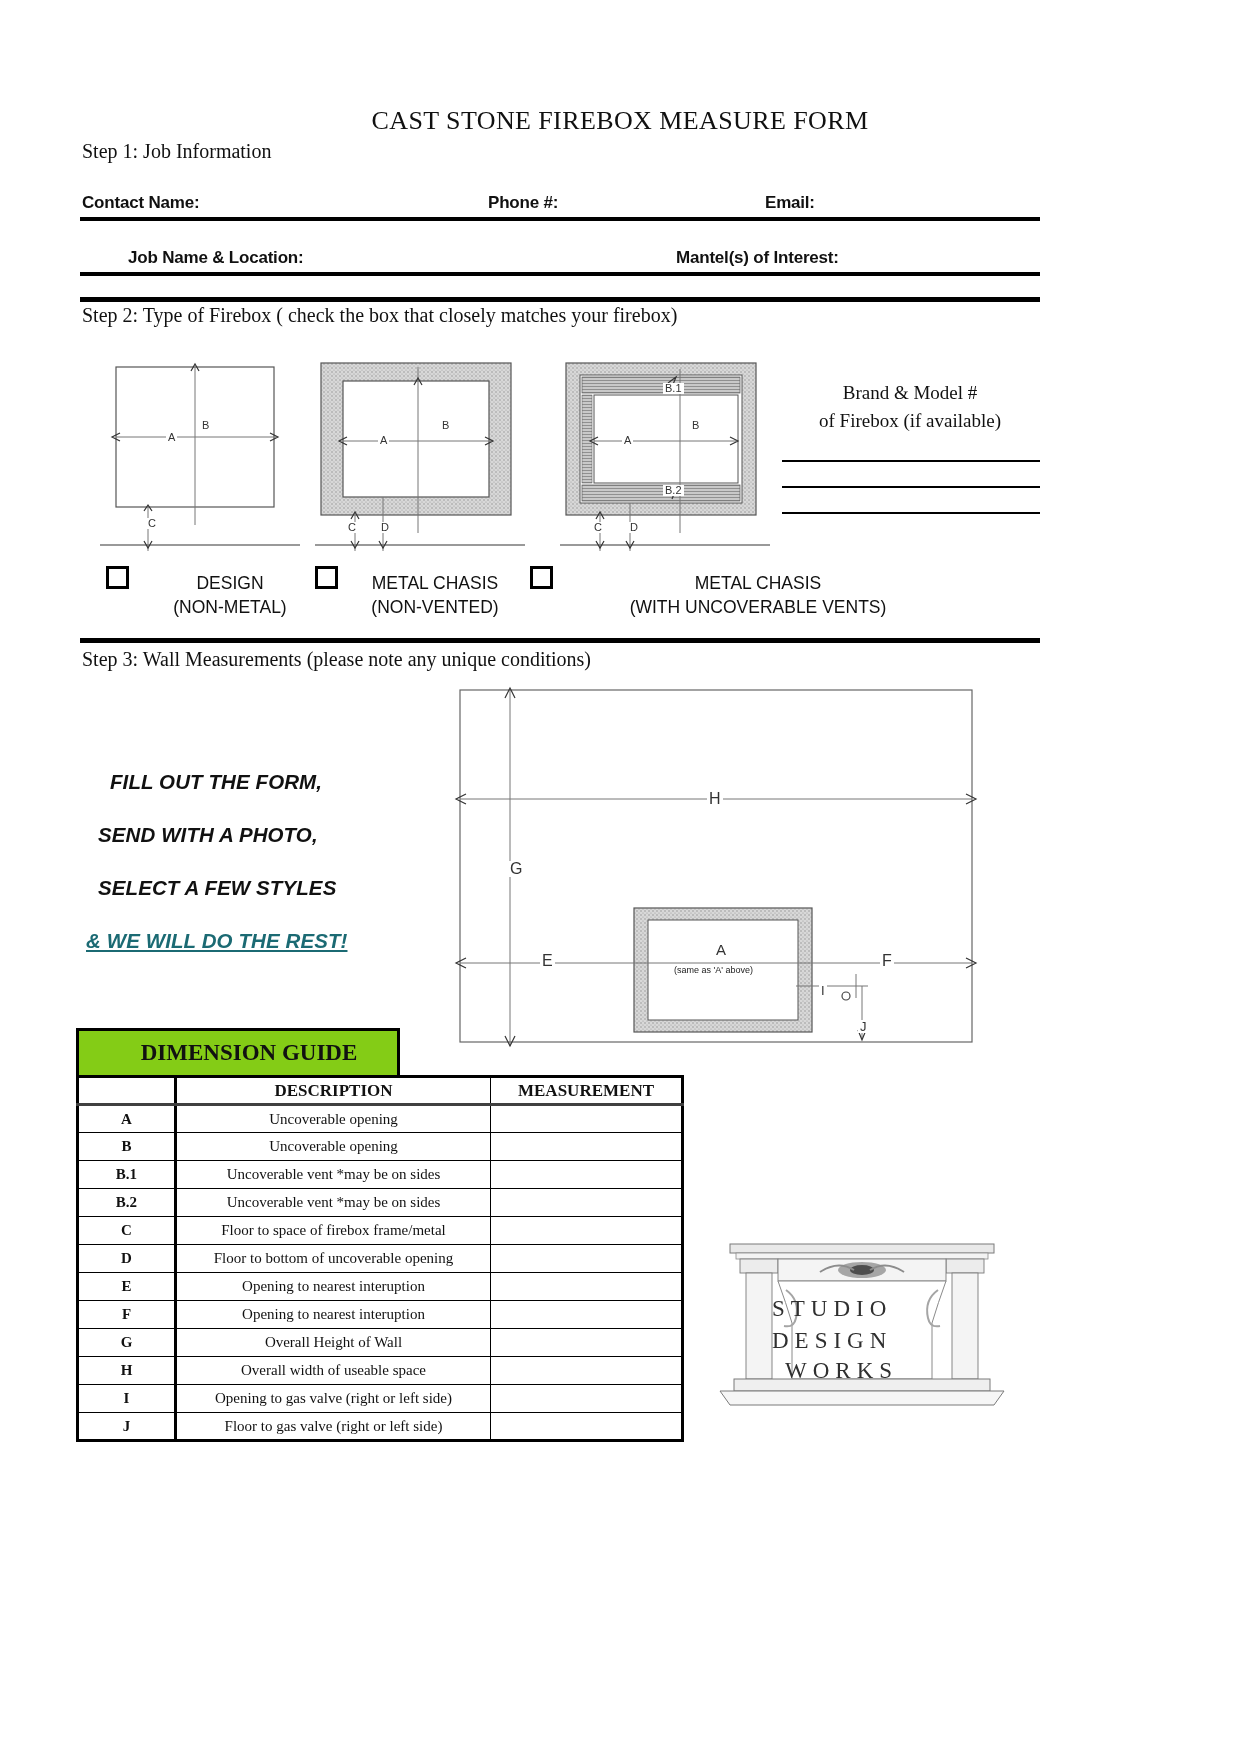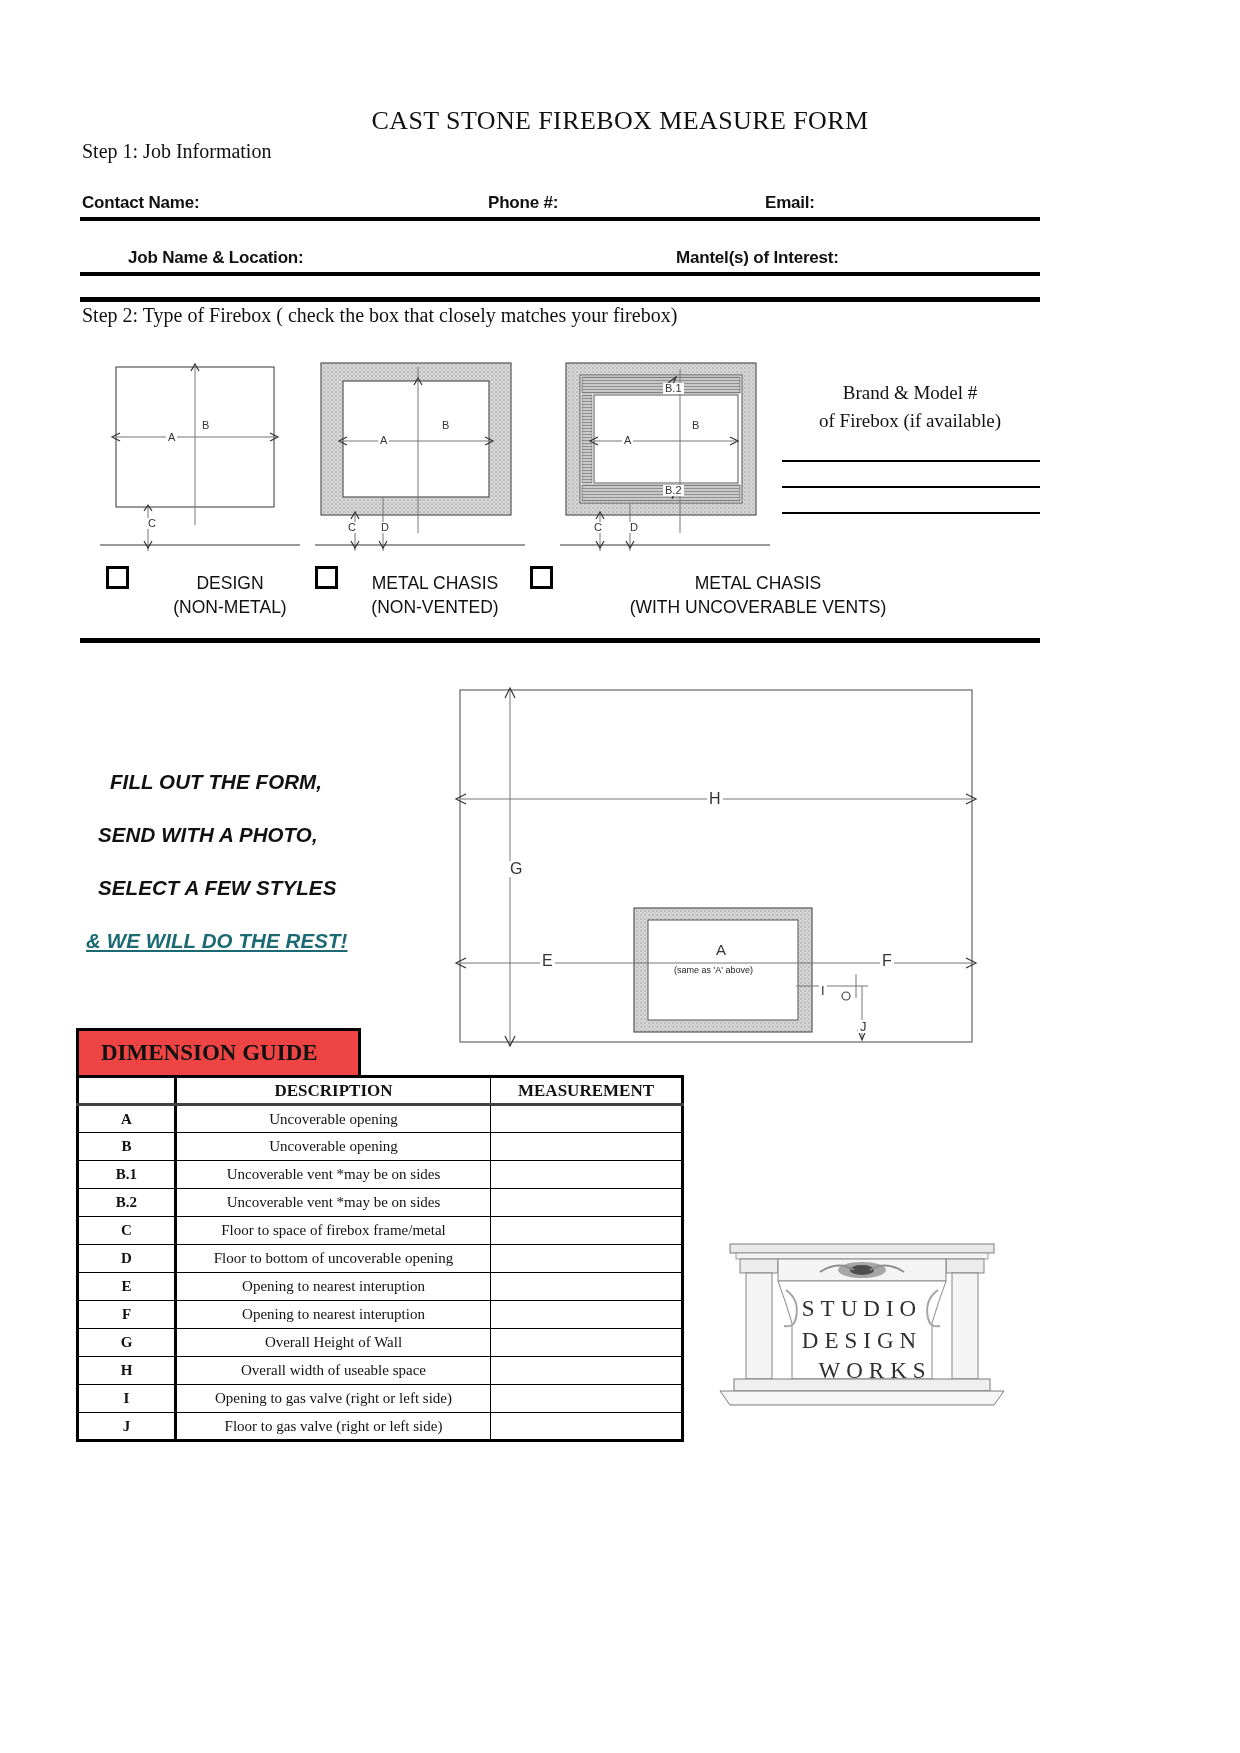--- a/index.html
+++ b/index.html
@@ -99,30 +99,31 @@
   }
   .slogan.teal { color: #1b6a73; text-decoration: underline; }
 
   
   #dim-guide {
     position: absolute;
     left: 76px; top: 1028px;
     width: 605px;
   }
   .dg-title {
-    width: 285px;
+    width: 324px;
     border: 3px solid #000;
     border-bottom: 3px solid #000;
     font-family: "Liberation Serif", serif;
     font-size: 23px;
     font-weight: 600;
     padding: 9px 0 9px 22px;
-    background: #ef4444;
+    background: #84cc16;
     position: relative;
     z-index: 2;
+    text-align: center;
   }
   table.dg {
     border-collapse: collapse;
     width: 605px;
     margin-top: -3px;
     background: #fff;
     table-layout: fixed;
   }
   table.dg td, table.dg th {
     border: 1px solid #000;
@@ -141,21 +142,21 @@
   table.dg tr:last-child td { border-bottom: 3px solid #000; }
 
   
   #logo-block { position: absolute; left: 712px; top: 1238px; width: 300px; height: 180px; }
   .logo-word {
     position: absolute;
     font-family: "Liberation Serif", serif;
     font-size: 23px;
     letter-spacing: 6px;
     color: #2f2f2f;
-    text-align: center;
+    text-align: left;
     width: 180px;
     left: 60px;
   }
   .note-small {
     position: absolute;
     font-family: "Liberation Sans", sans-serif;
     font-size: 9px;
     color: #222;
     white-space: nowrap;
   }
@@ -284,20 +285,21 @@
   </div>
 
   <div class="cbox" style="left:530px; top:566px;"></div>
   <div class="cblabel" style="left:548px; top:572px; width:420px;">
     <span>METAL CHASIS</span><br>
     <span>(WITH UNCOVERABLE VENTS)</span>
   </div>
 
   <div class="rule thick" style="left:80px; top:638px; width:960px; height:5px;"></div>
 
+  <div class="step-head" id="step3-head">Step 3: Wall Measurements (please note any unique conditions)</div>
 
   <div class="slogan" style="left:110px; top:770px;">FILL OUT THE FORM,</div>
   <div class="slogan" style="left:98px;  top:823px;">SEND WITH A PHOTO,</div>
   <div class="slogan" style="left:98px;  top:876px;">SELECT A FEW STYLES</div>
   <div class="slogan teal" style="left:86px; top:929px;">&amp; WE WILL DO THE REST!</div>
 
   <svg class="dwg" style="left:448px; top:686px;" width="530" height="368" viewBox="0 0 530 368">
     <defs>
       <pattern id="hatchC" width="4" height="4" patternUnits="userSpaceOnUse">
         <rect width="4" height="4" fill="#d8d8d8"></rect>

